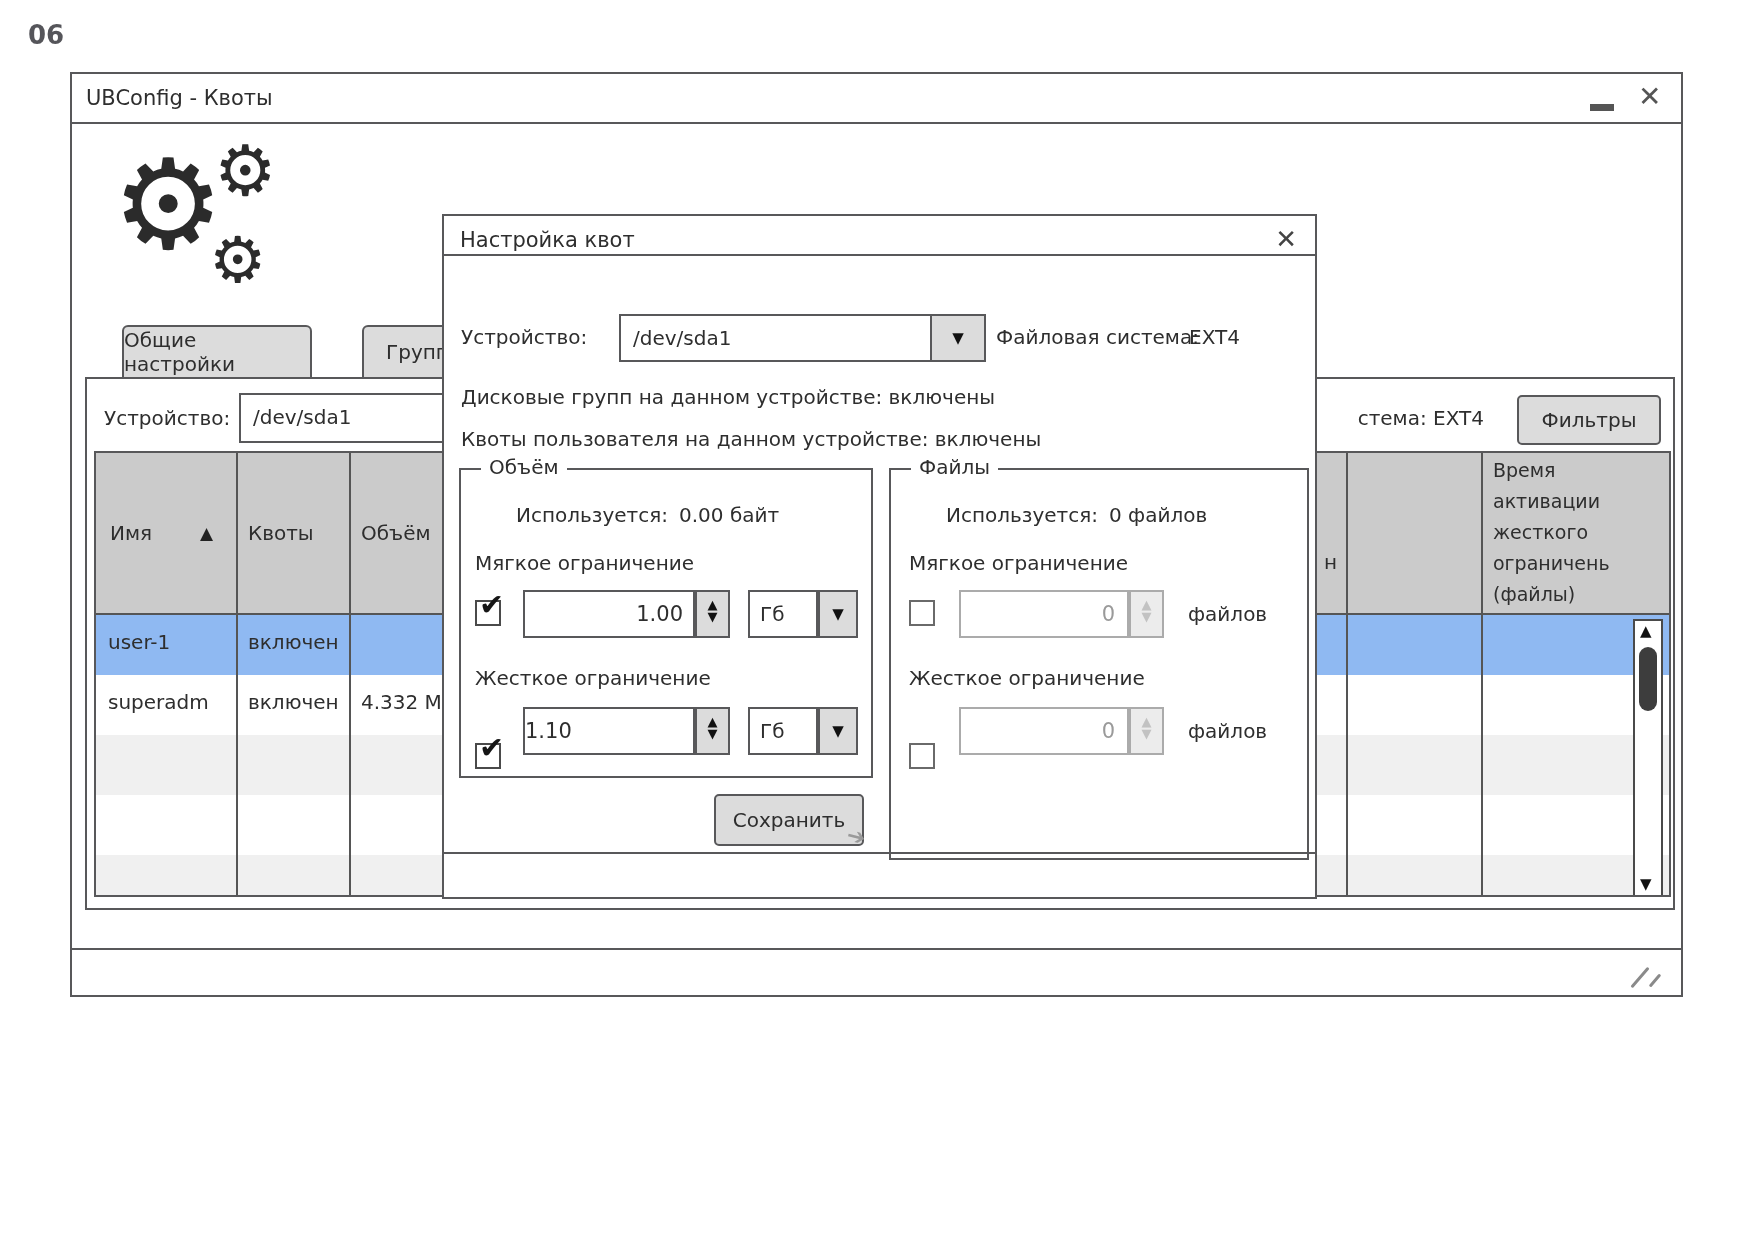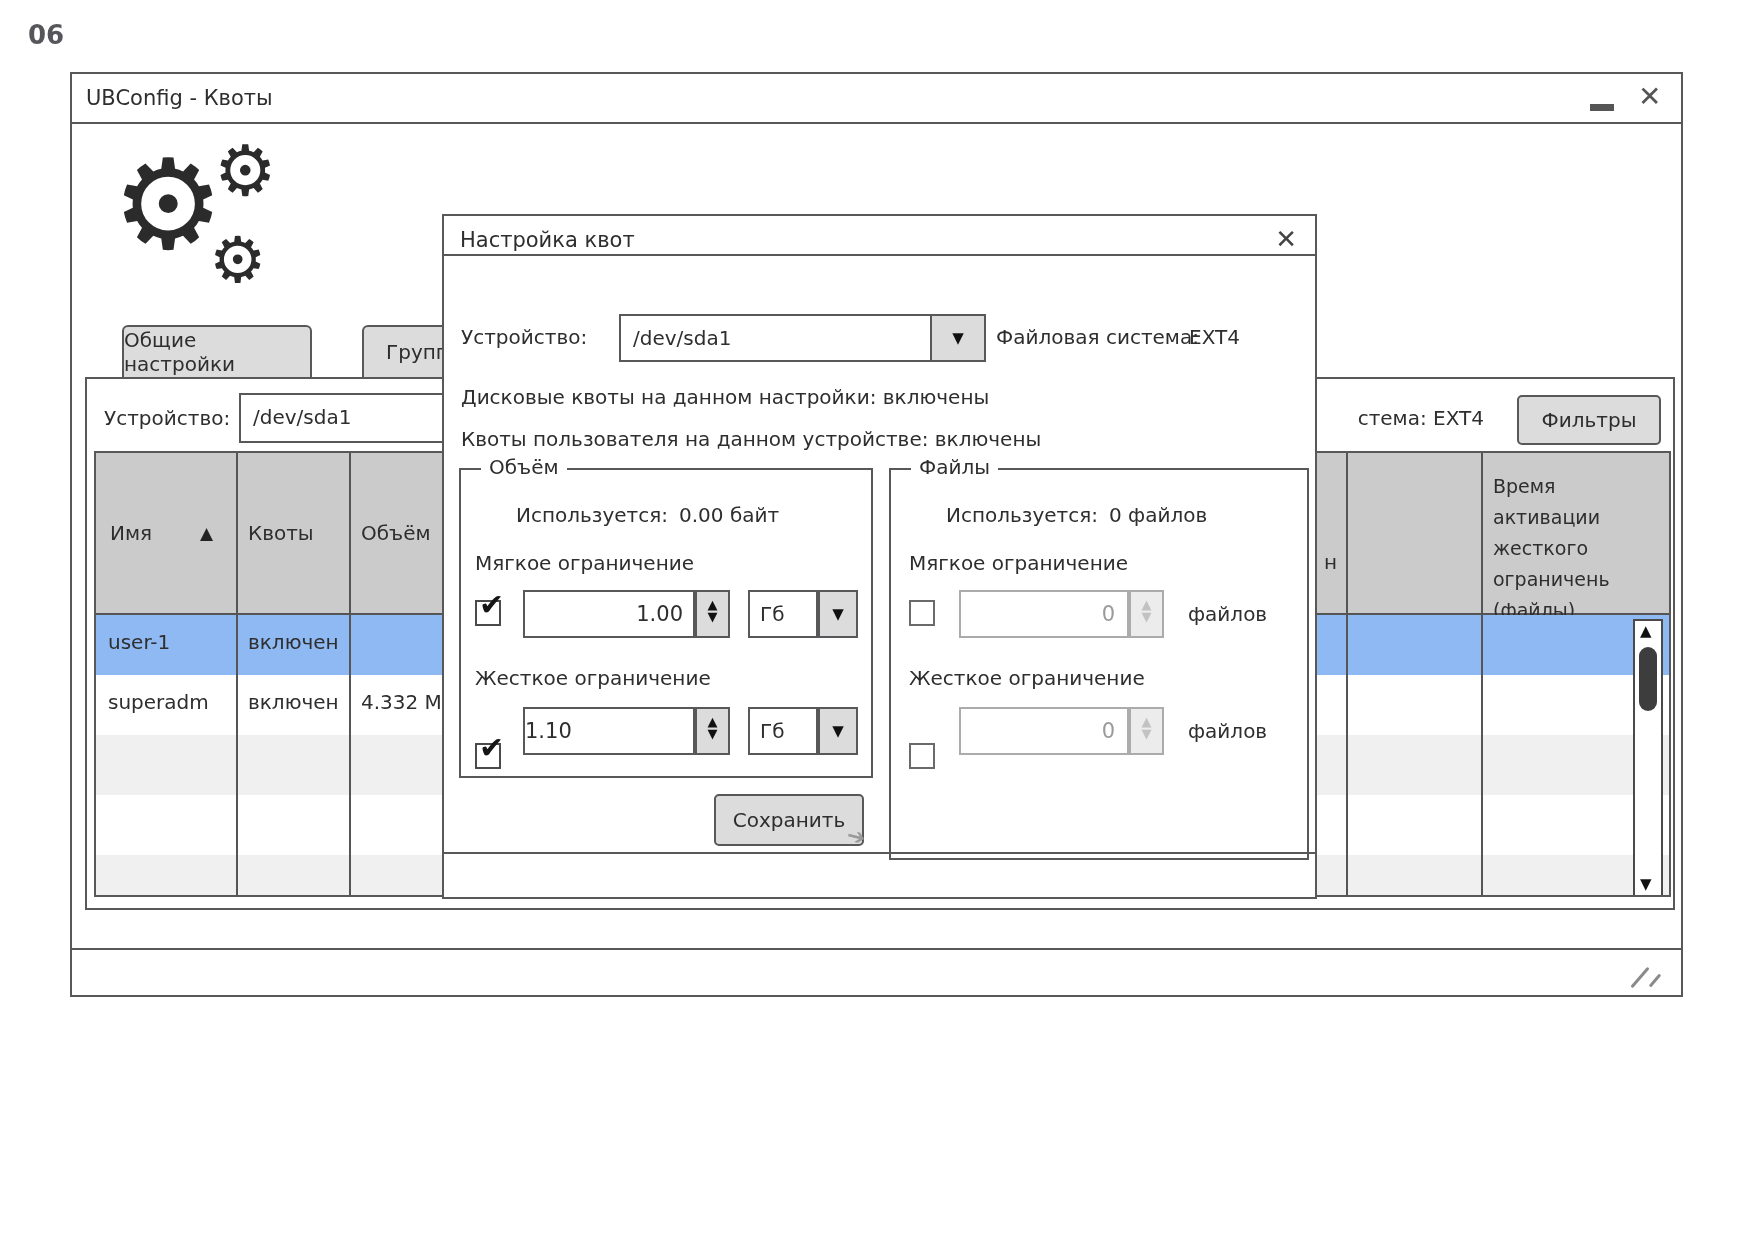--- a/index.html
+++ b/index.html
@@ -75,21 +75,21 @@
         </div>
         <div class="abs" style="left:140px;top:0;width:113px;height:162px;">
           <span class="abs txt" style="left:12px;top:67px;">Квоты</span>
         </div>
         <div class="abs" style="left:253px;top:0;width:190px;height:162px;">
           <span class="abs txt" style="left:12px;top:67px;">Объём</span>
         </div>
         <div class="abs" style="left:1222px;top:0;width:28px;height:162px;overflow:hidden;">
           <span class="abs txt" style="left:6px;top:96px;">н</span>
         </div>
-        <div class="abs" style="left:1387px;top:16px;width:188px;height:162px;">
+        <div class="abs" style="left:1387px;top:0;width:188px;height:162px;">
           <div class="abs hdr-txt" style="left:10px;top:2px;width:122px;">Время активации жесткого ограничень (файлы)</div>
         </div>
       </div>
 
       <div class="abs" style="left:0;top:162px;width:100%;height:60px;background:#8fb9f2;">
         <span class="cell" style="left:12px;top:15px;width:124px;">user-1</span>
         <span class="cell" style="left:152px;top:15px;width:99px;">включен</span>
         <span class="cell" style="left:265px;top:15px;width:176px;"></span>
       </div>
       <div class="abs" style="left:0;top:222px;width:100%;height:60px;background:#fff;">
@@ -131,21 +131,21 @@
     <span class="abs txt" style="left:17px;top:108px;">Устройство:</span>
     <div class="abs field" style="left:175px;top:98px;width:313px;height:48px;padding-left:12px;">
       <span>/dev/sda1</span>
     </div>
     <div class="abs combo-btn" style="left:486px;top:98px;width:56px;height:48px;">
       <span>▼</span>
     </div>
     <span class="abs txt" style="left:552px;top:108px;">Файловая система:</span>
     <span class="abs txt" style="left:745px;top:108px;">EXT4</span>
 
-    <div class="abs txt" style="left:17px;top:168px;">Дисковые квоты на данном настройки:  включены</div>
+    <div class="abs txt" style="left:17px;top:168px;">Дисковые групп на данном устройстве:  включены</div>
     <div class="abs txt" style="left:17px;top:210px;">Квоты пользователя на данном устройстве:  включены</div>
 
     <div class="abs bordered" style="left:15px;top:252px;width:414px;height:310px;">
       <span class="grouplabel">Объём</span>
       <span class="abs txt" style="left:55px;top:32px;">Используется:</span>
       <span class="abs txt" style="left:218px;top:32px;">0.00 байт</span>
 
       <span class="abs txt" style="left:14px;top:80px;">Мягкое ограничение</span>
       <div class="abs checkbox" style="left:14px;top:130px;">
         <span class="mark">✔</span>

